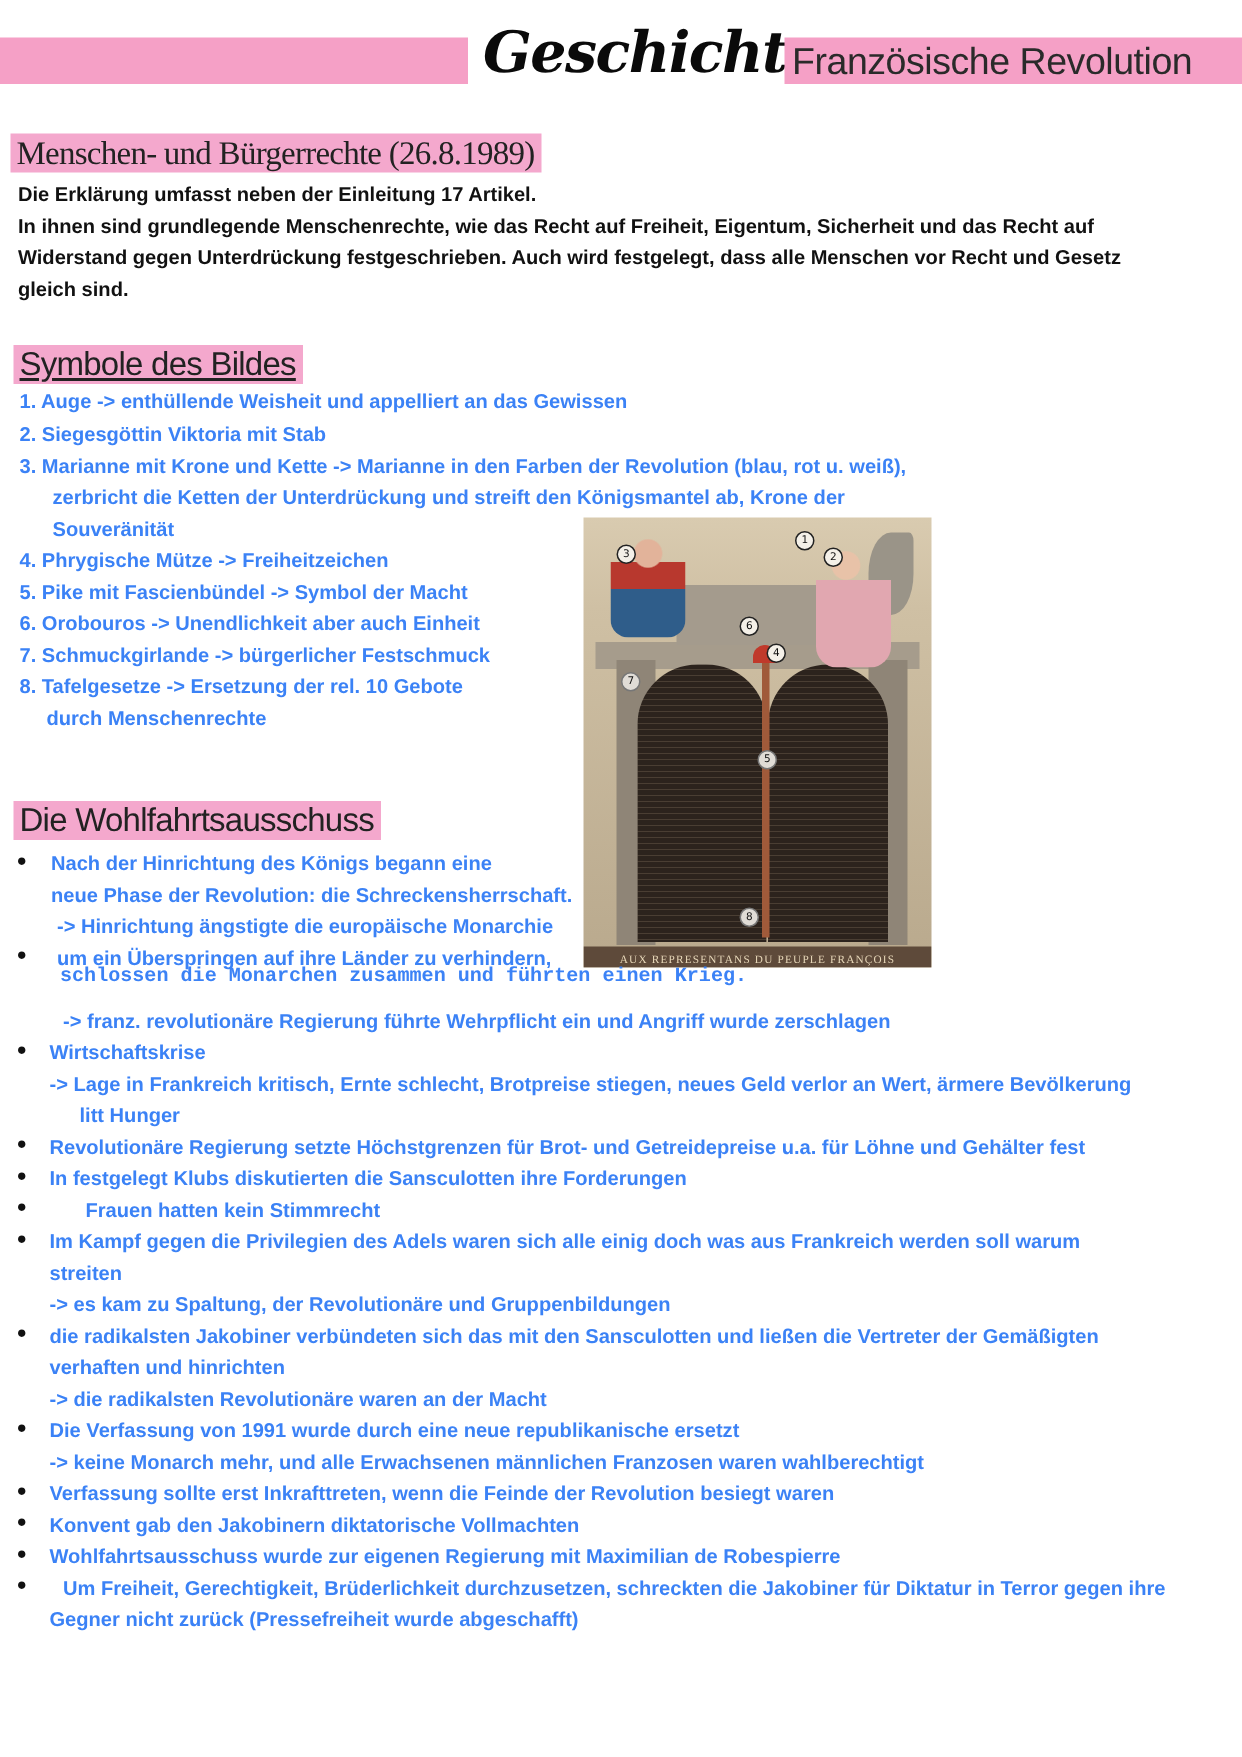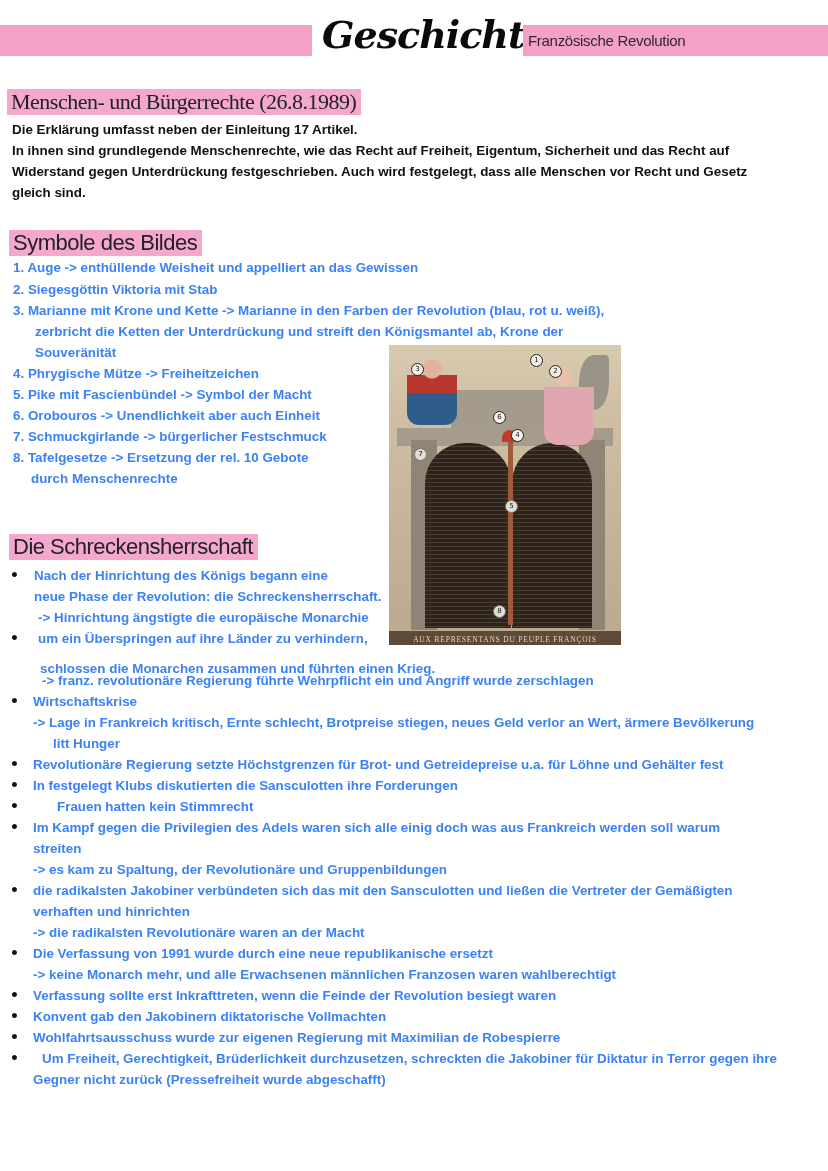--- a/index.html
+++ b/index.html
@@ -2,21 +2,21 @@
 <html><head>
 <meta charset="utf-8">
 <style>
   html, body { margin: 0; padding: 0; background: #ffffff; }
   body { width: 828px; height: 1171px; position: relative; overflow: hidden;
          font-family: "DejaVu Sans", sans-serif; color: #111; }
   .hdr-bar-left { position: absolute; left: 0; top: 25px; width: 312px; height: 31px; background: #f5a0c6; }
   .hdr-bar-right { position: absolute; left: 523px; top: 25px; width: 305px; height: 31px; background: #f5a0c6; }
   .hdr-title { position: absolute; left: 322px; top: 10px; font-family: "DejaVu Serif", serif; font-weight: bold;
                font-style: italic; font-size: 38px; letter-spacing: -1px; color: #0a0a0a; line-height: 50px; }
-  .hdr-sub { position: absolute; left: 528px; top: 27px; font-family: "Liberation Sans", sans-serif; font-size: 15px;
+  .hdr-sub { position: absolute; left: 528px; top: 27px; font-family: "Liberation Sans", sans-serif; font-size: 25px;
              color: #2a2a2a; line-height: 28px; letter-spacing: -0.3px; text-align: center; }
 
   .section-title { position: absolute; font-family: "Liberation Sans", sans-serif; font-size: 22px; color: #222;
                    background: #f4a8cd; padding: 0 5px 0 4px; line-height: 26px; letter-spacing: -0.5px; }
   .p { position: absolute; font-family: "Liberation Sans", sans-serif; font-size: 13.4px; line-height: 21px;
        color: #111; white-space: nowrap; }
   .bold { font-weight: bold; }
   .li { position: absolute; font-family: "Liberation Sans", sans-serif; font-size: 13.4px; line-height: 21px;
         color: #3b82f6; white-space: nowrap; font-weight: bold; }
   .bul { position: absolute; left: 10px; font-size: 14px; line-height: 21px; font-weight: bold; }
@@ -56,21 +56,21 @@
 <div class="hdr-title">Geschichte</div>
 <div class="hdr-bar-right"></div>
 <div class="hdr-sub">Französische Revolution</div>
 
 <div class="section-title" style="left:7px; top:89px;font-family:Liberation Serif, serif;">Menschen- und Bürgerrechte (26.8.1989)</div>
 <div class="p bold" style="left:12px; top:119px;">Die Erklärung umfasst neben der Einleitung 17 Artikel.</div>
 <div class="p bold" style="left:12px; top:140px;">In ihnen sind grundlegende Menschenrechte, wie das Recht auf Freiheit, Eigentum, Sicherheit und das Recht auf</div>
 <div class="p bold" style="left:12px; top:161px;">Widerstand gegen Unterdrückung festgeschrieben. Auch wird festgelegt, dass alle Menschen vor Recht und Gesetz</div>
 <div class="p bold" style="left:12px; top:182px;">gleich sind.</div>
 
-<div class="section-title" style="left:9px; top:230px;">Symbole des Bildes</div>
+<div class="section-title" style="left:9px; top:230px;text-decoration:underline;">Symbole des Bildes</div>
 <div class="li" style="left:13px; top:257px;">1. Auge -&gt; enthüllende Weisheit und appelliert an das Gewissen</div>
 <div class="li" style="left:13px; top:279px;">2. Siegesgöttin Viktoria mit Stab</div>
 <div class="li" style="left:13px; top:300px;">3. Marianne mit Krone und Kette -&gt; Marianne in den Farben der Revolution (blau, rot u. weiß),</div>
 <div class="li" style="left:35px; top:321px;">zerbricht die Ketten der Unterdrückung und streift den Königsmantel ab, Krone der</div>
 <div class="li" style="left:35px; top:342px;">Souveränität</div>
 <div class="li" style="left:13px; top:363px;">4. Phrygische Mütze -&gt; Freiheitzeichen</div>
 <div class="li" style="left:13px; top:384px;">5. Pike mit Fascienbündel -&gt; Symbol der Macht</div>
 <div class="li" style="left:13px; top:405px;">6. Orobouros -&gt; Unendlichkeit aber auch Einheit</div>
 <div class="li" style="left:13px; top:426px;">7.  Schmuckgirlande -&gt; bürgerlicher Festschmuck</div>
 <div class="li" style="left:13px; top:447px;">8. Tafelgesetze -&gt; Ersetzung der rel. 10 Gebote</div>
@@ -94,29 +94,29 @@
   <div class="marker" style="left:141px; top:9px;">1</div>
   <div class="marker" style="left:160px; top:20px;">2</div>
   <div class="marker" style="left:22px; top:18px;">3</div>
   <div class="marker" style="left:122px; top:84px;">4</div>
   <div class="marker light" style="left:116px; top:155px;">5</div>
   <div class="marker" style="left:104px; top:66px;">6</div>
   <div class="marker light" style="left:25px; top:103px;">7</div>
   <div class="marker light" style="left:104px; top:260px;">8</div>
 </div>
 
-<div class="section-title" style="left:9px; top:534px;">Die Schreckensherrschaft</div>
+<div class="section-title" style="left:9px; top:534px;">Die Wohlfahrtsausschuss</div>
 
 <div class="bul" style="top:565px;">•</div>
 <div class="li" style="left:34px; top:565px;">Nach der Hinrichtung des Königs begann eine</div>
 <div class="li" style="left:34px; top:586px;">neue Phase der Revolution: die Schreckensherrschaft.</div>
 <div class="li" style="left:38px; top:607px;">-&gt; Hinrichtung ängstigte die europäische Monarchie</div>
 <div class="bul" style="top:628px;">•</div>
 <div class="li" style="left:38px; top:628px;">um ein Überspringen auf ihre Länder zu verhindern,</div>
-<div class="li" style="left:40px; top:658px;">schlossen die Monarchen zusammen und führten einen Krieg.</div>
+<div class="li" style="left:40px; top:641px;font-family:Liberation Mono, monospace;">schlossen die Monarchen zusammen und führten einen Krieg.</div>
 <div class="li" style="left:42px; top:670px;">-&gt; franz. revolutionäre Regierung führte Wehrpflicht ein und Angriff wurde zerschlagen</div>
 <div class="bul" style="top:691px;">•</div>
 <div class="li" style="left:33px; top:691px;">Wirtschaftskrise</div>
 <div class="li" style="left:33px; top:712px;">-&gt; Lage in Frankreich kritisch, Ernte schlecht, Brotpreise stiegen, neues Geld verlor an Wert, ärmere Bevölkerung</div>
 <div class="li" style="left:53px; top:733px;">litt Hunger</div>
 <div class="bul" style="top:754px;">•</div>
 <div class="li" style="left:33px; top:754px;">Revolutionäre Regierung setzte Höchstgrenzen für Brot- und Getreidepreise u.a. für Löhne und Gehälter fest</div>
 <div class="bul" style="top:775px;">•</div>
 <div class="li" style="left:33px; top:775px;">In festgelegt Klubs diskutierten die Sansculotten ihre Forderungen</div>
 <div class="bul" style="top:796px;">•</div>

